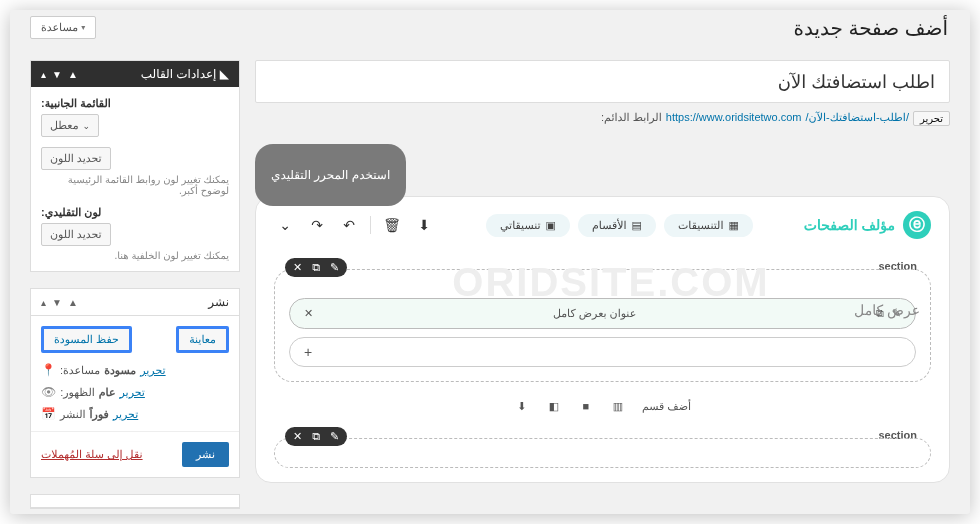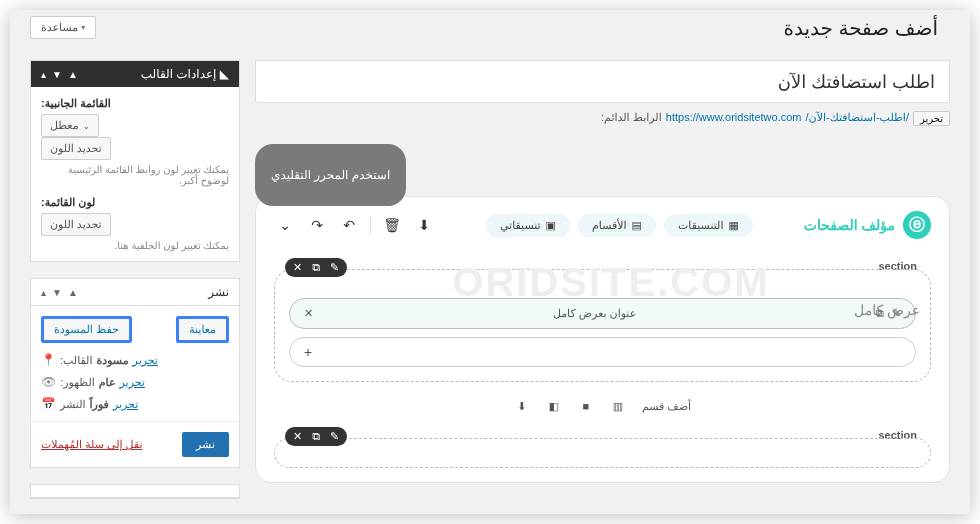--- a/index.html
+++ b/index.html
@@ -1,21 +1,21 @@
 <!DOCTYPE html>
 <html dir="rtl" lang="ar"><head>
 <meta charset="utf-8">
 <style>
 * { box-sizing: border-box; margin: 0; padding: 0; }
 body { font-family: Tahoma, Arial, sans-serif; background: #fff; font-size: 12px; color: #333; }
 .frame { width: 960px; height: 504px; margin: 10px; box-shadow: 0 2px 20px rgba(0,0,0,0.25); overflow: hidden; position: relative; background: #f1f1f1; border-radius: 3px; }
 .top-tabs { position: absolute; top: 6px; left: 20px; display: flex; gap: 4px; }
 .top-tab { background: #fff; border: 1px solid #ccc; padding: 4px 10px; font-size: 11px; color: #555; cursor: pointer; border-radius: 2px; display: flex; align-items: center; gap: 3px; }
 .top-tab::before { content: "▾"; font-size: 8px; color: #777; }
-.page-title { position: absolute; top: 6px; right: 32px; font-size: 20px; font-weight: 400; color: #222; }
+.page-title { position: absolute; top: 6px; right: 22px; font-size: 20px; font-weight: 400; color: #222; }
 .main { position: absolute; top: 50px; right: 20px; left: 245px; bottom: 0; }
 .title-input { width: 100%; border: 1px solid #ddd; background: #fff; padding: 10px 14px; font-size: 18px; color: #333; border-radius: 2px; }
 .permalink { margin-top: 8px; font-size: 11px; color: #555; display: flex; align-items: flex-start; gap: 4px; flex-direction: row-reverse; justify-content: flex-end; }
 .permalink a { color: #0073aa; }
 .permalink .edit-btn { border: 1px solid #ccc; padding: 1px 6px; font-size: 10px; background: #f7f7f7; border-radius: 2px; cursor: pointer; }
 .classic-btn { display: inline-block; background: #7a7a7a; color: #fff; border: none; padding: 24px 16px; border-radius: 18px; font-size: 12px; margin-top: 18px; cursor: pointer; float: left; }
 .builder { margin-top: 70px; background: #fff; border: 1px solid #e1e1e1; border-radius: 16px; padding: 14px 18px; }
 .builder-head { display: flex; align-items: center; justify-content: space-between; }
 .builder-brand { display: flex; align-items: center; gap: 8px; color: #2ecfbb; font-weight: bold; font-size: 14px; }
 .builder-brand .logo { width: 28px; height: 28px; border-radius: 50%; background: #2ecfbb; color:#fff; display:flex; align-items:center; justify-content:center; font-size:16px; }
@@ -155,33 +155,33 @@
     <div class="panel">
       <div class="panel-head">
         <span><span style="font-family:Arial;">◣</span> <span>إعدادات القالب</span></span>
         <span class="controls">
             <span>▲</span>
             <span>▼</span>
             <span>▴</span>
           </span>
       </div>
       <div class="panel-body">
-        <div style="text-align:left;">
+        <div style="text-align:left;margin-bottom:10px;">
           <span class="field-label">القائمة الجانبية:</span>
           <span class="select-btn">
               <span style="font-size:9px;">⌄</span>
               <span>معطل</span>
             </span>
         </div>
         <div style="text-align:left;margin-bottom:4px;">
           <span class="select-btn">تحديد اللون</span>
         </div>
         <div class="help-text">يمكنك تغيير لون روابط القائمة الرئيسية لوضوح أكبر.</div>
         <div style="text-align:left;margin:10px 0 4px;">
-          <span class="field-label">لون القائمة:</span>
+          <span class="field-label">لون التقليدي:</span>
           <span class="select-btn">تحديد اللون</span>
         </div>
         <div class="help-text">يمكنك تغيير لون الخلفية هنا.</div>
       </div>
     </div>
 
     <div class="panel">
       <div class="panel-head light">
         <span>نشر</span>
         <span class="controls" style="color:#666;">
@@ -191,21 +191,21 @@
           </span>
       </div>
       <div class="panel-body">
         <div class="flex-between" style="margin-bottom:10px;">
           <button class="btn-outline">معاينة</button>
           <button class="btn-outline">حفظ المسودة</button>
         </div>
         <div class="pub-row">
           <a>تحرير</a>
           <b>مسودة</b>
-          <span>القالب:</span>
+          <span>مساعدة:</span>
           <span class="ic">📍</span>
         </div>
         <div class="pub-row">
           <a>تحرير</a>
           <b>عام</b>
           <span>الظهور:</span>
           <span class="ic">👁</span>
         </div>
         <div class="pub-row">
           <a>تحرير</a>

